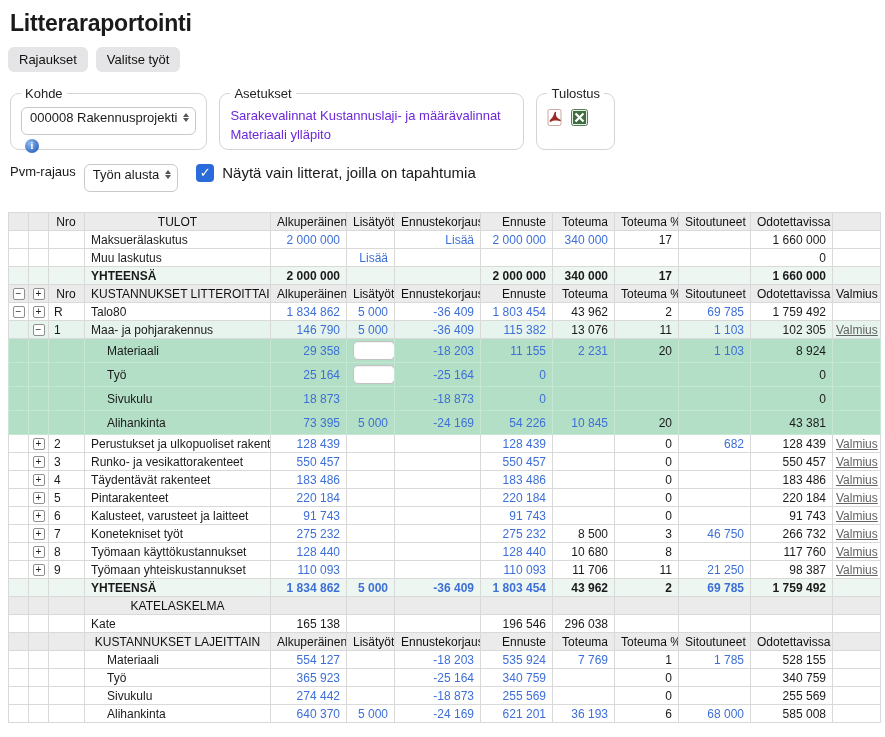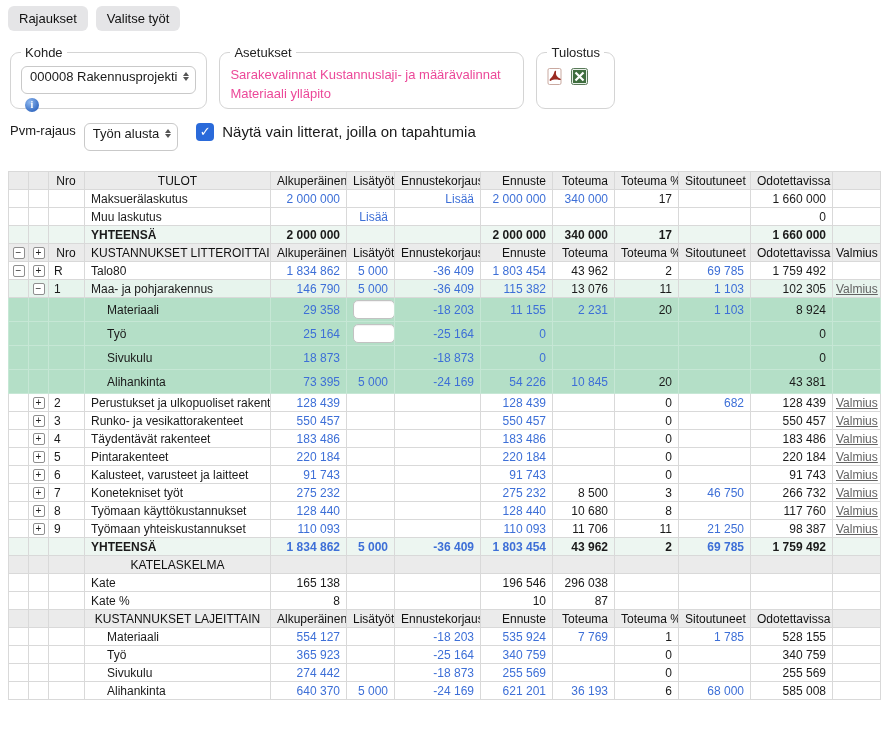--- a/index.html
+++ b/index.html
@@ -20,21 +20,21 @@
 
   .select { display:inline-flex; align-items:center; gap:6px; background:#fff; border:1px solid #c9c9c9; border-radius:6px; padding:2px 6px 9px 8px; font-size:13px; white-space:nowrap; cursor:pointer; }
   .updown { display:inline-flex; flex-direction:column; gap:1px; }
   .updown i { width:0; height:0; border-left:3.5px solid transparent; border-right:3.5px solid transparent; }
   .updown .up { border-bottom:4px solid #555; }
   .updown .dn { border-top:4px solid #555; }
 
   .info-icon { display:inline-block; width:14px; height:14px; border-radius:50%; background:radial-gradient(circle at 35% 30%, #8fb9f0, #3a6fc4 70%); color:#fff; font-size:10px; font-weight:bold; text-align:center; line-height:14px; margin:3px 0 0 4px; font-family:"Liberation Serif",serif; cursor:pointer; }
 
   .links { font-size:13px; line-height:1.45; max-width:285px; }
-  .links a { color:#ec4899; text-decoration:none; cursor:pointer;text-align:right; }
+  .links a { color:#6d28d9; text-decoration:none; cursor:pointer;text-align:right; }
 
   .printicons { display:flex; gap:7px; padding-top:2px; }
   .printicons svg { cursor:pointer; }
 
   .pvmrow { display:flex; align-items:flex-start; gap:8px; margin:14px 0 20px 2px; font-size:13px; }
   .chk { width:18px; height:18px; border-radius:4px; background:#2a6ada; color:#fff; font-size:13px; line-height:18px; text-align:center; margin-left:10px; cursor:pointer; }
   .chklabel { font-size:15px; }
 
   table { border-collapse:collapse; table-layout:fixed; width:872px; margin-top:6px; font-size:12px; }
   td { border:1px solid #d9d9d9; padding:1px 6px; height:18px; white-space:nowrap; overflow:hidden; color:#1a1a1a; }
@@ -58,20 +58,21 @@
   .exbox { display:inline-block; width:12px; height:12px; border:1px solid #8f8f8f; background:#fff; border-radius:2px; font-size:10px; line-height:10px; color:#222; text-align:center; vertical-align:middle; cursor:pointer; }
 
   td input.amt { width:42px; height:19px; border:1px solid #c2c2c2; border-radius:5px; background:#fff; box-shadow:inset 0 1px 1px rgba(0,0,0,0.06); margin:0; }
   td input.amt.w { width:62px; }
 </style>
 </head>
 <body>
 
 <div class="page">
 
+  <div class="title">Litteraraportointi</div>
 
   <div class="btnrow">
     <button class="btn">Rajaukset</button>
     <button class="btn">Valitse työt</button>
   </div>
 
   <div class="fieldrow">
 
     <fieldset class="fs-kohde">
       <legend>Kohde</legend>
@@ -464,35 +465,20 @@
           <td>165 138</td>
           <td></td>
           <td></td>
           <td>196 546</td>
           <td>296 038</td>
           <td></td>
           <td></td>
           <td></td>
           <td></td>
         </tr>
-        <tr>
-          <td></td>
-          <td></td>
-          <td></td>
-          <td>Kate %</td>
-          <td>8</td>
-          <td></td>
-          <td></td>
-          <td>10</td>
-          <td>87</td>
-          <td></td>
-          <td></td>
-          <td></td>
-          <td></td>
-        </tr>
         <tr class="hdr">
           <td></td>
           <td></td>
           <td></td>
           <td>KUSTANNUKSET LAJEITTAIN</td>
           <td>Alkuperäinen</td>
           <td>Lisätyöt</td>
           <td>Ennustekorjaus</td>
           <td>Ennuste</td>
           <td>Toteuma</td>

